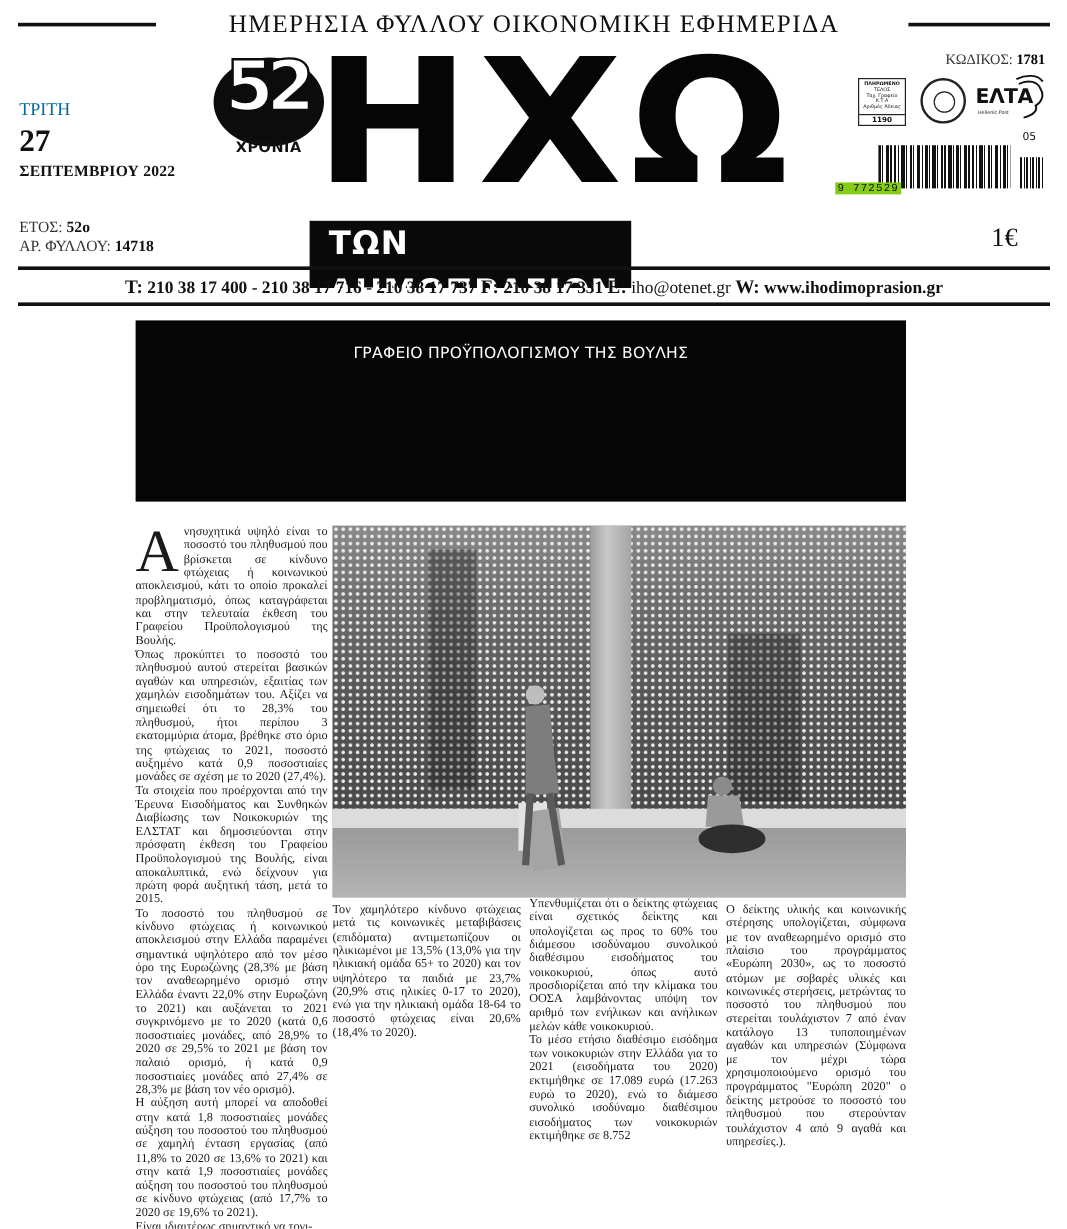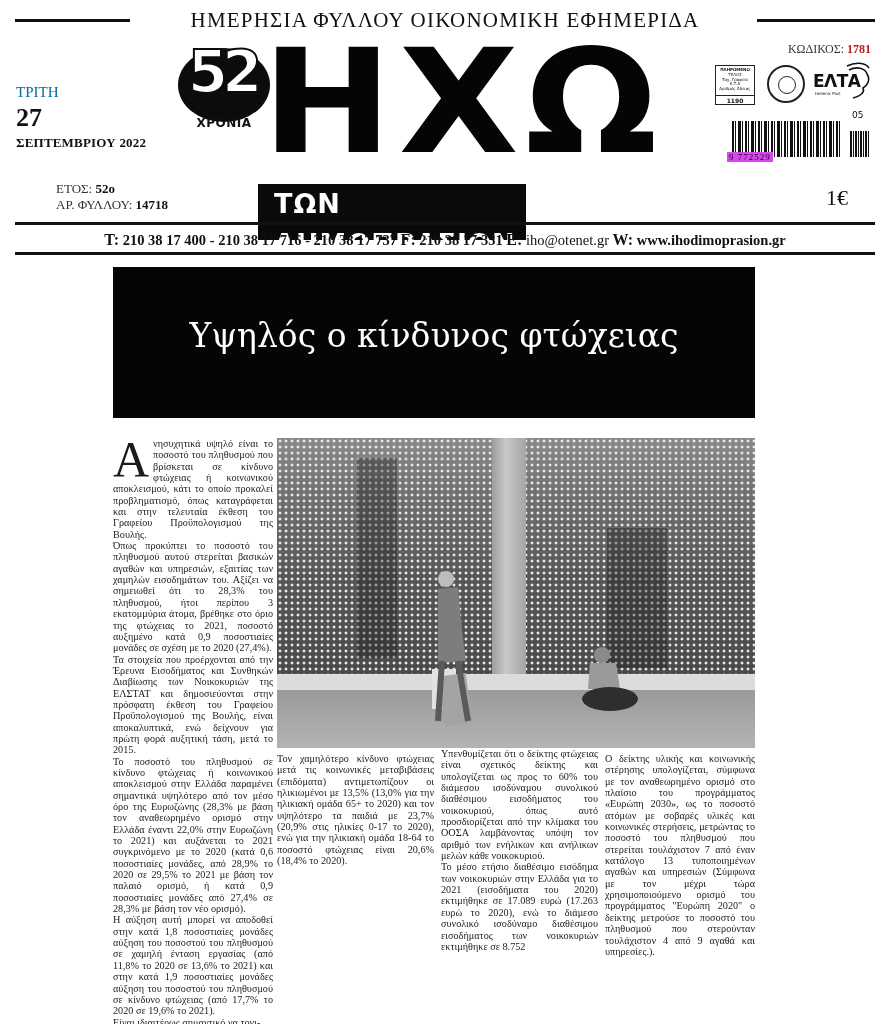--- a/index.html
+++ b/index.html
@@ -10,50 +10,50 @@
 
   
   .tagline-rule { position: absolute; top: 19px; height: 3px; background: #111; }
   .tagline { position: absolute; top: 8px; left: 165px; width: 560px; text-align: center;
     font-family: "Liberation Serif", serif; font-size: 21px; letter-spacing: 1.2px; color: #111; }
 
   
   .weekday { left: 16px; top: 84px; font-family: "Liberation Serif", serif; font-size: 15px; color: #0369a1; }
   .day { left: 16px; top: 103px; font-family: "Liberation Serif", serif; font-size: 26px; font-weight: bold; }
   .monthyear { left: 16px; top: 135px; font-family: "Liberation Serif", serif; font-size: 13px; font-weight: bold; letter-spacing: 0.2px; }
-  .meta-line { left: 16px; font-family: "Liberation Serif", serif; font-size: 13px; color: #333; margin-left: 40px; }
+  .meta-line { left: 16px; font-family: "Liberation Serif", serif; font-size: 13px; color: #333; }
   .meta-line b { color: #111; }
 
   
   .badge-circle { left: 178px; top: 48px; width: 92px; height: 74px; border-radius: 50%; background: #0c0c0c; }
   .badge-num { left: 176px; top: 38px; width: 92px; text-align: center; font-family: "DejaVu Sans", sans-serif;
     font-weight: bold; font-size: 58px; color: #fff; letter-spacing: -6px;
     -webkit-text-stroke: 2px #0c0c0c; }
   .badge-label { left: 190px; top: 116px; width: 68px; text-align: center; font-family: "DejaVu Sans", sans-serif;
     font-weight: bold; font-size: 12px; letter-spacing: 0.5px; }
   .masthead { left: 262px; top: 30px; font-family: "DejaVu Sans", sans-serif; font-weight: bold;
     font-size: 144px; line-height: 1; letter-spacing: 6px; transform: scaleX(1.08); transform-origin: left top; color: #050505; }
   .subhead-box { left: 258px; top: 184px; width: 268px; height: 56px; background: #0a0a0a; color: #fff;
     font-family: "DejaVu Sans", sans-serif; font-weight: bold; font-size: 27px; letter-spacing: 1px;
     text-align: left; line-height: 40px; padding-left: 16px; }
 
   
   .code { right: 18px; top: 42px; font-family: "Liberation Serif", serif; font-size: 12px; color: #333; }
-  .code b { color: #b91c1c; }
+  .code b { color: #000000; }
   .postage { left: 715px; top: 65px; width: 40px; height: 40px; border: 1px solid #222; font-family: "DejaVu Sans", sans-serif; font-size: 4px; text-align: center; line-height: 1.2; padding-top: 2px; }
   .postage .num { font-size: 6px; font-weight: bold; border-top: 1px solid #222; margin-top: 3px; padding-top: 1px; }
   .seal { left: 767px; top: 65px; width: 38px; height: 38px; border-radius: 50%; border: 2px solid #222; }
   .seal::after { content: ""; position: absolute; left: 9px; top: 9px; width: 16px; height: 16px; border-radius: 50%; border: 1px solid #222; }
   .elta { left: 813px; top: 71px; font-family: "DejaVu Sans", sans-serif; font-weight: bold; font-size: 17px; letter-spacing: -0.5px; }
   .elta-sub { left: 815px; top: 91px; font-family: "DejaVu Sans", sans-serif; font-size: 4px; }
   .elta-wing { left: 845px; top: 60px; width: 28px; height: 40px; }
 
   .barcode { left: 732px; top: 121px; width: 110px; height: 36px;
     background: repeating-linear-gradient(90deg, #111 0 2px, #fff 2px 3px, #111 3px 4px, #fff 4px 6px, #111 6px 9px, #fff 9px 10px, #111 10px 11px, #fff 11px 13px); }
-  .barcode-num { left: 727px; top: 152px; font-family: Liberation Serif, serif; font-size: 9px; background: #d946ef; padding: 0 2px; letter-spacing: 1px; }
+  .barcode-num { left: 696px; top: 152px; font-family: Liberation Mono, monospace; font-size: 9px; background: #84cc16; padding: 0 2px; letter-spacing: 1px; }
   .barcode2 { left: 850px; top: 131px; width: 20px; height: 26px;
     background: repeating-linear-gradient(90deg, #111 0 2px, #fff 2px 3px, #111 3px 4px, #fff 4px 5px); }
   .barcode2-num { left: 852px; top: 110px; font-family: "DejaVu Sans", sans-serif; font-size: 9px; }
   .price { left: 826px; top: 185px; font-family: "Liberation Serif", serif; font-size: 22px; }
 
   
   .rule { position: absolute; left: 15px; width: 860px; background: #111; }
   .contact { left: 15px; width: 860px; top: 231px; text-align: center; font-family: "Liberation Serif", serif;
     font-size: 14.5px; font-weight: bold; color: #111; }
   .contact .lbl { font-size: 16px; }
@@ -143,22 +143,22 @@
   <span class="lbl">F:</span>
   <span>210 38 17 331</span>
   <span class="lbl">E:</span>
   <span style="font-weight:normal;">iho@otenet.gr</span>
   <span class="lbl">W:</span>
   <span>www.ihodimoprasion.gr</span>
 </div>
 <div class="rule" style="top:252px;height:3px;"></div>
 
 <div class="abs hl-box">
+  <div class="hl-kicker">ΓΡΑΦΕΙΟ ΠΡΟΫΠΟΛΟΓΙΣΜΟΥ ΤΗΣ ΒΟΥΛΗΣ</div>
   <div class="hl-title">
-    <div>Υψηλός ο κίνδυνος φτώχειας</div>
   </div>
 </div>
 
 <div class="abs photo" title="Ηλικιωμένη γυναίκα με τσάντες περπατά μπροστά από κλειστό κατάστημα με ρολά, ενώ άλλο άτομο κάθεται στο πεζοδρόμιο">
   <div class="shutter"></div>
   <div class="shutter-dark" style="left:80px;top:20px;width:40px;height:200px;"></div>
   <div class="shutter-dark" style="left:330px;top:90px;width:60px;height:140px;"></div>
   <div class="pillar"></div>
   <div class="curb"></div>
   <div class="ground"></div>

